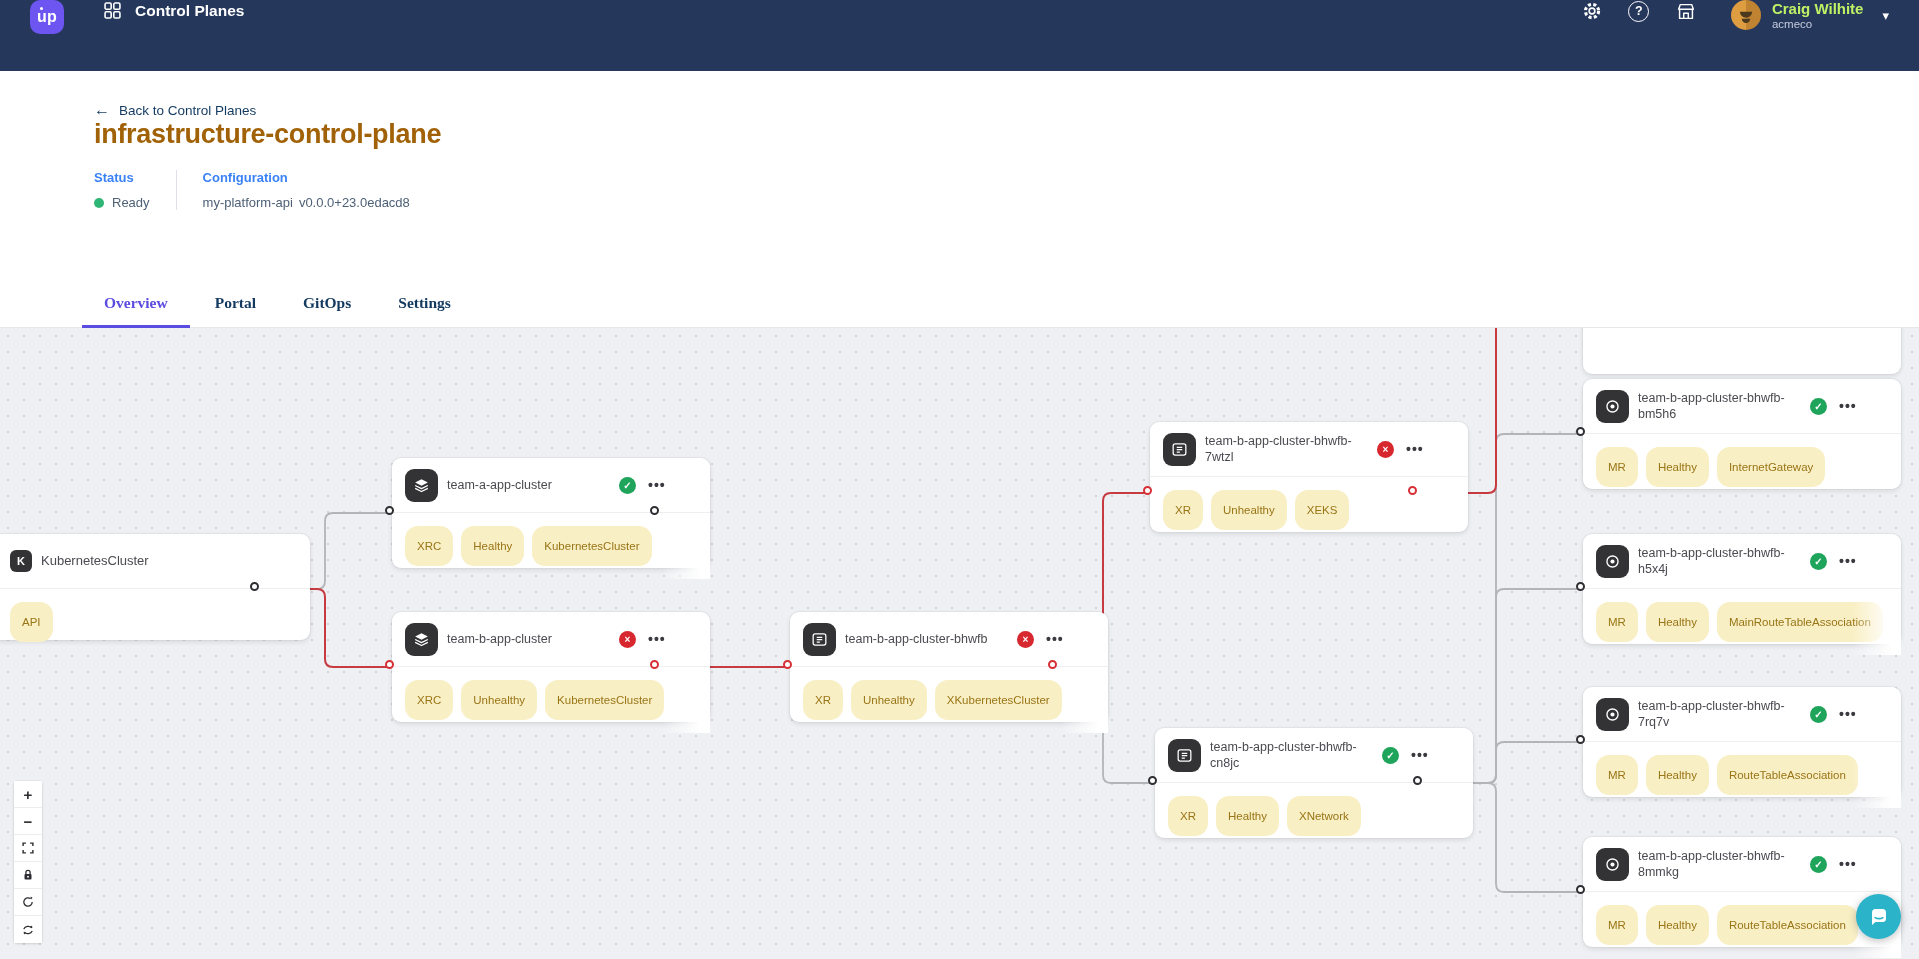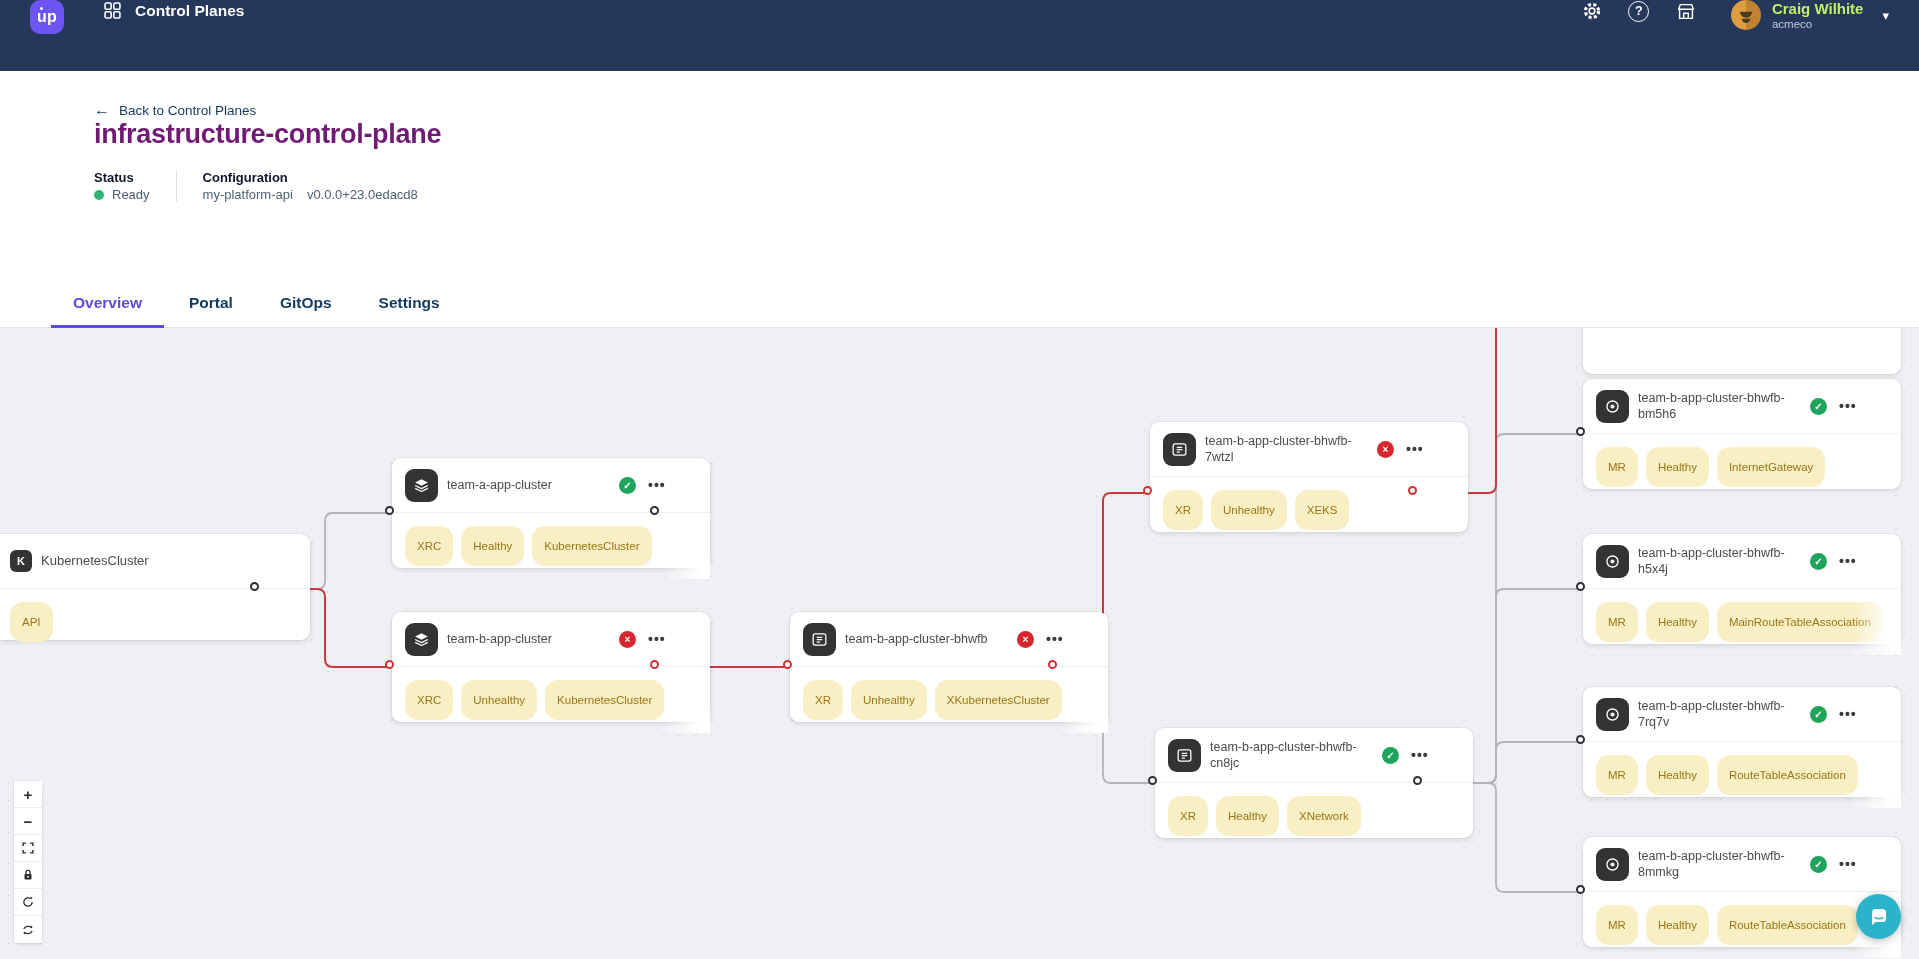--- a/index.html
+++ b/index.html
@@ -27,33 +27,33 @@
   .user { display:flex; align-items:center; gap:11px; cursor:pointer; }
   .user-name { color:#bef264; font-size:15px; font-weight:bold; line-height:1.15; }
   .user-org { color:#c3cbdc; font-size:11.5px; }
   .chevron { color:#fff; font-size:13px; margin-left:8px; }
 
   
   .back { position:absolute; top:102px; left:94px; display:flex; align-items:center; gap:9px;
           color:#12395f; font-size:13.5px; cursor:pointer; }
   .back-arrow { font-size:16px; line-height:1; }
   .page-title { position:absolute; top:119px; left:94px; font-size:27px; font-weight:bold;
-                color:#701a75; letter-spacing:-0.3px; }
+                color:#a16207; letter-spacing:-0.3px; }
   .meta { position:absolute; top:170px; left:94px; display:flex; }
   .meta-col { padding-right:26px; }
   .meta-col + .meta-col { border-left:1px solid #dde1e7; padding-left:26px; }
-  .meta-label { font-size:13px; font-weight:bold; color:#0f172a; margin-bottom:2px; }
+  .meta-label { font-size:13px; font-weight:bold; color:#3b82f6; margin-bottom:10px; }
   .meta-value { font-size:13px; color:#4e6076; display:flex; align-items:center; gap:8px; }
   .dot-ready { width:10px; height:10px; border-radius:50%; background:#2fb575; display:inline-block; }
-  .config-row { display:flex; gap:14px; }
+  .config-row { display:flex; gap:6px; }
 
   
   .tabbar { position:absolute; top:279px; left:0; width:100%; height:49px;
             border-bottom:1px solid #e6e7eb; }
-  .tabs { display:flex; gap:47px; margin-left:73px; height:100%; }
+  .tabs { display:flex; gap:47px; margin-left:104px; height:100%;font-family:Liberation Serif, serif; }
   .tab { display:flex; align-items:center; font-weight:bold; font-size:15.5px;
          color:#12395f; position:relative; cursor:pointer; }
   .tab.active { color:#5b4ce0; }
   .tab.active::after { content:''; position:absolute; bottom:-1px; left:-22px; right:-22px;
                        height:3px; background:#5b4ce0; }
 
   
   .canvas { position:absolute; top:328px; left:0; width:1919px; height:631px;
             background-color:#eff0f3; overflow:hidden;
             background-image:radial-gradient(#d2d4d9 1.1px, transparent 1.3px);

